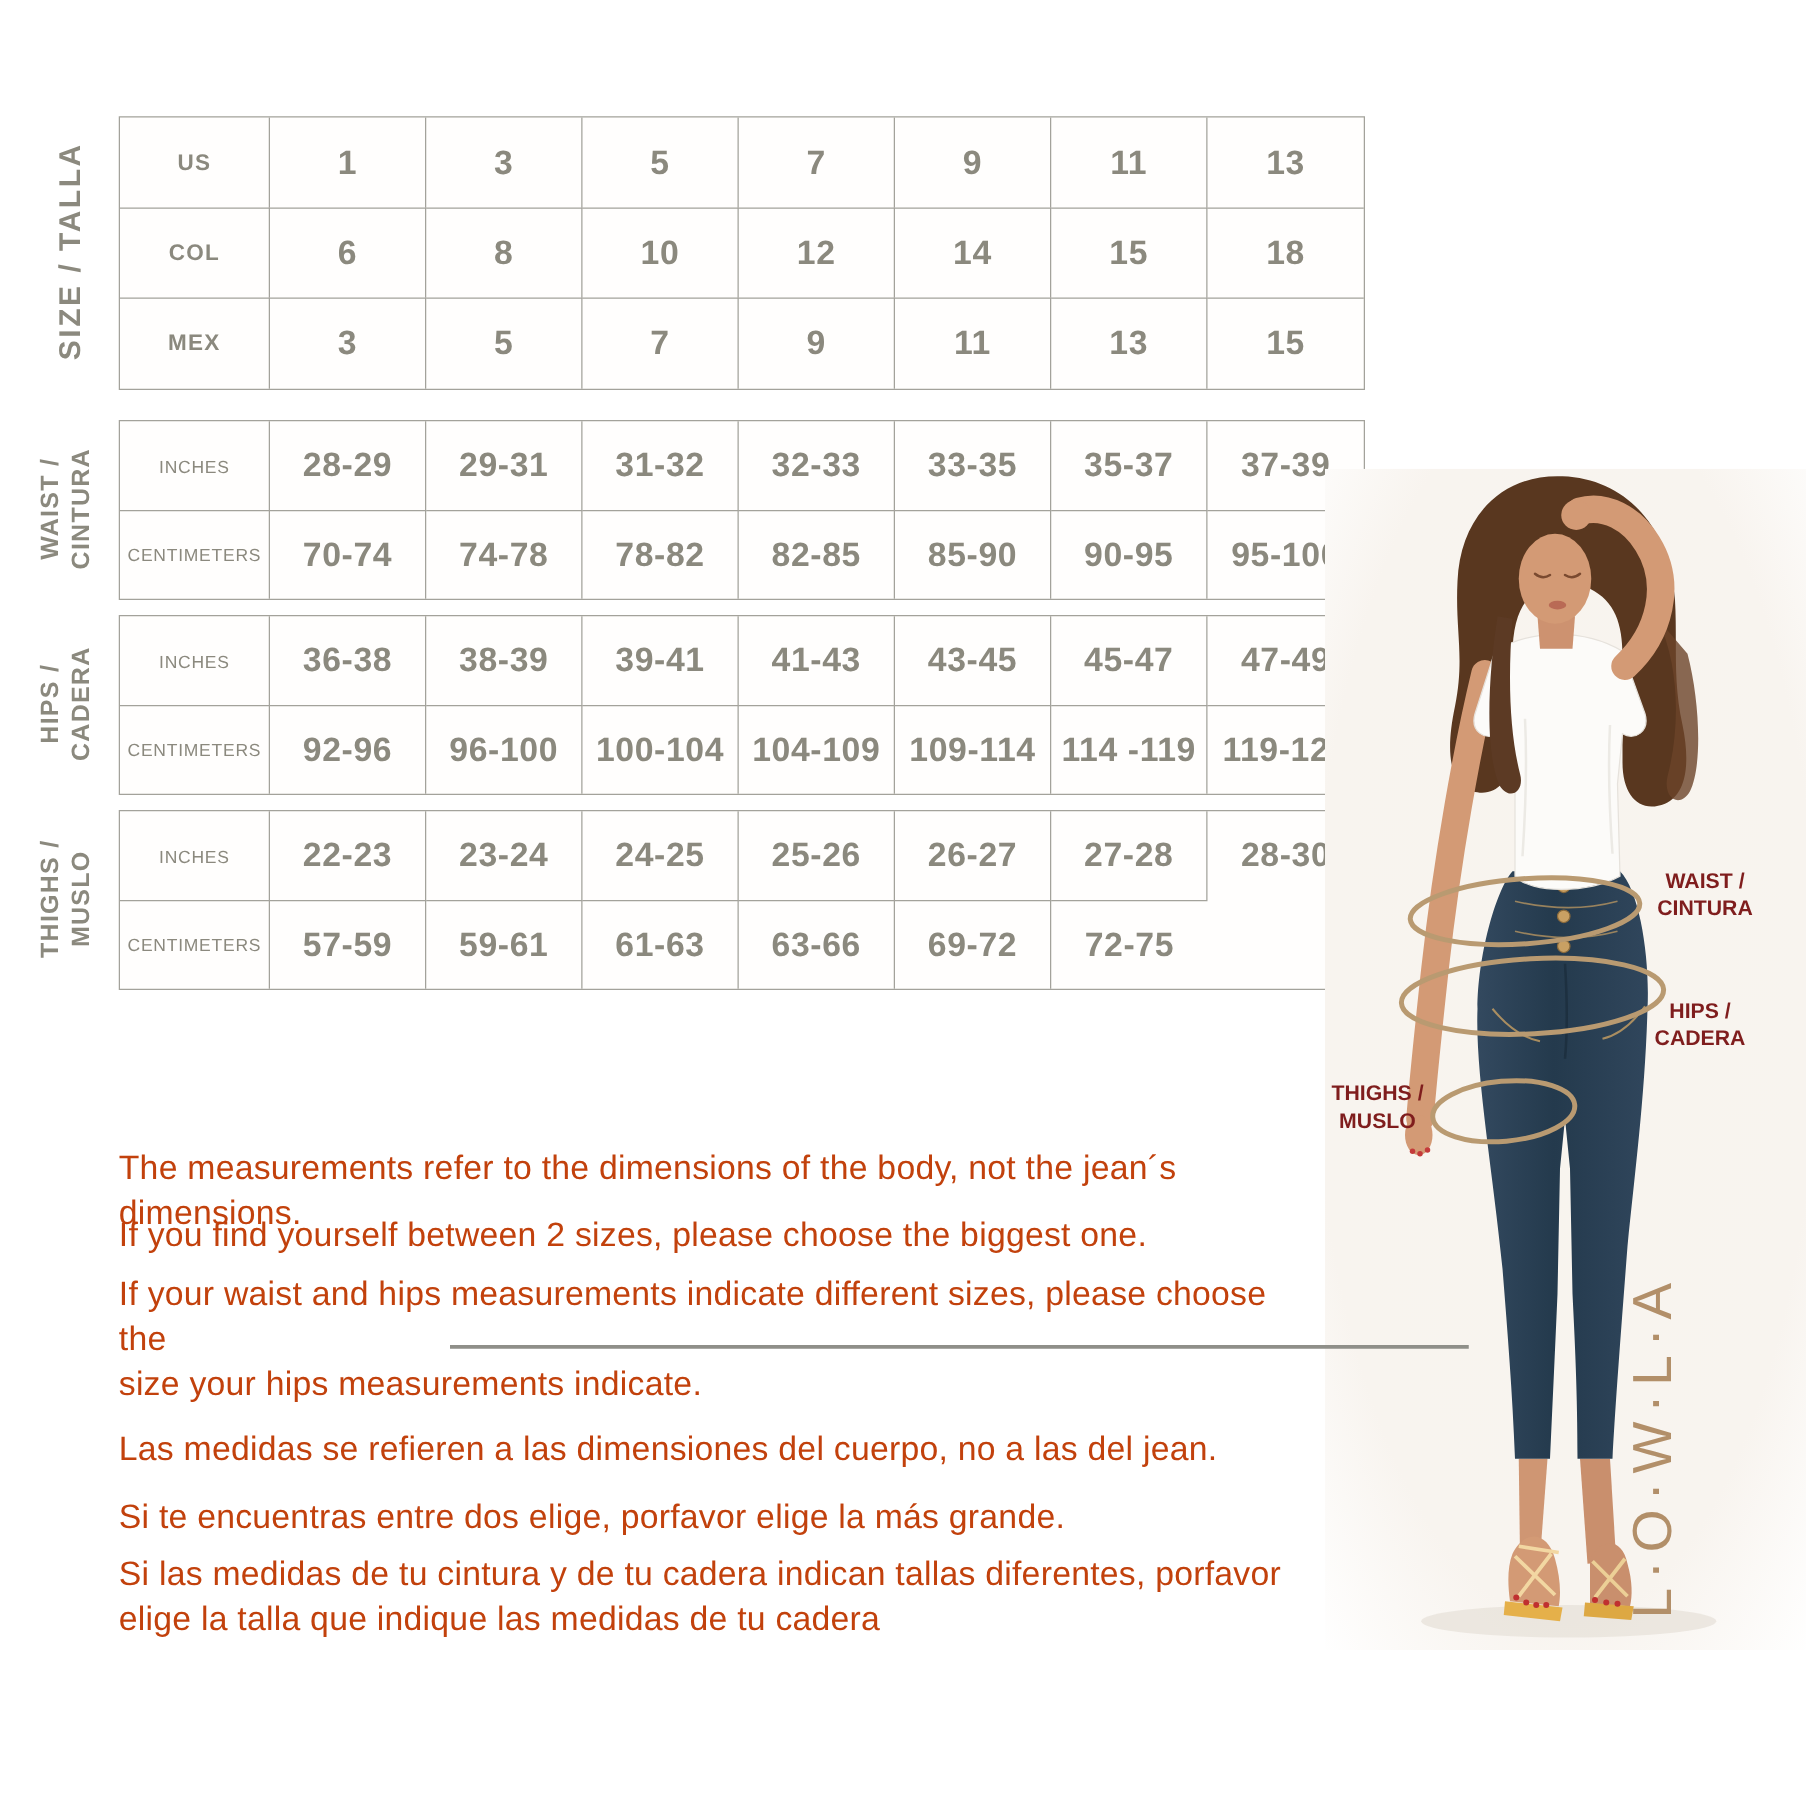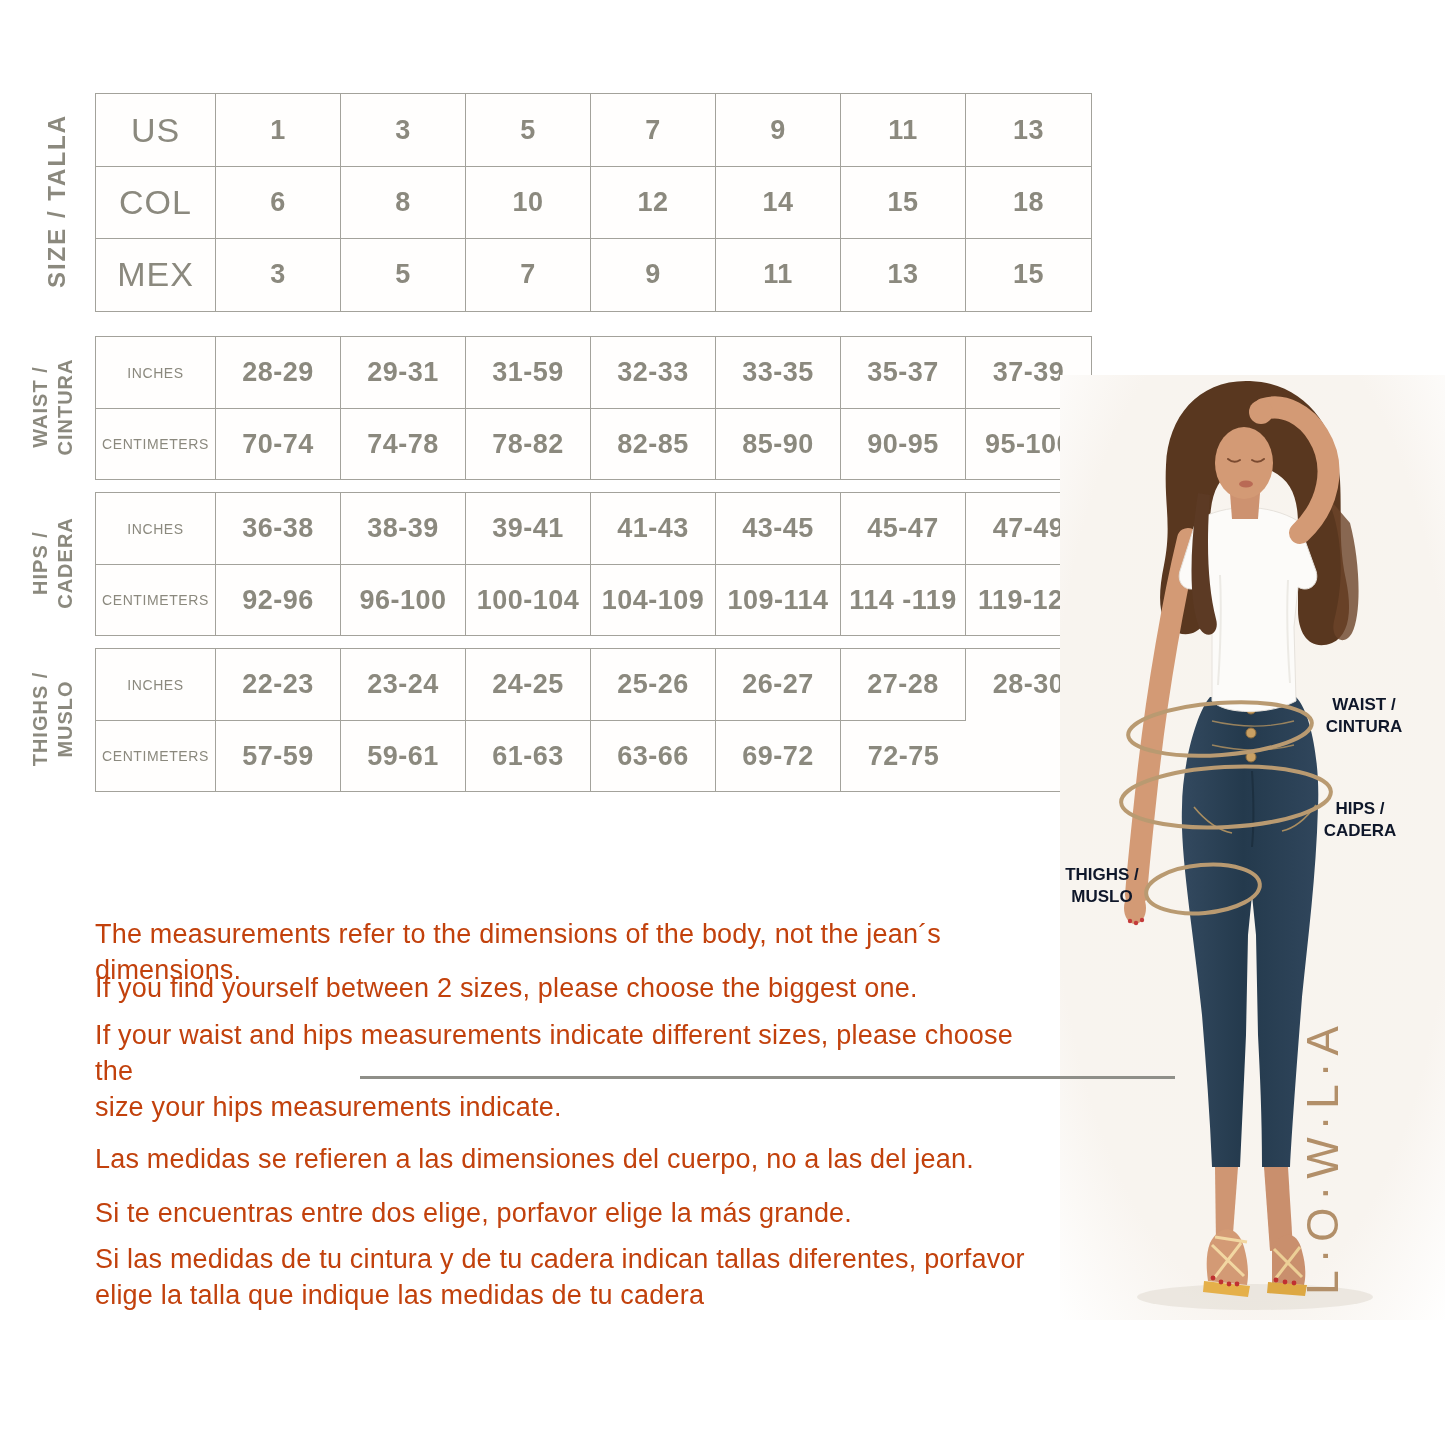--- a/index.html
+++ b/index.html
@@ -10,39 +10,39 @@
   
   .tgrid{position:absolute;left:95px;width:997px;border:1px solid #a3a29b;background:#fffefd;box-sizing:border-box;}
   .trow{display:grid;grid-template-columns:120px repeat(7,1fr);}
   .t-size .trow{height:72.2px;}
   .t-two  .trow{height:71px;}
   .tcell{display:flex;align-items:center;justify-content:center;color:#8b897e;
          border-right:1px solid #a3a29b;border-top:1px solid #a3a29b;box-sizing:border-box;}
   .trow .tcell:last-child{border-right:none;}
   .trow:first-child .tcell{border-top:none;}
   .tvalue{font-size:27px;font-weight:bold;letter-spacing:0.5px;}
-  .t-size .tlabel{font-size:34px;font-weight:normal;letter-spacing:1px;}
+  .t-size .tlabel{font-size:18px;font-weight:bold;letter-spacing:1px;}
   .t-two  .tlabel{font-size:14px;font-weight:normal;letter-spacing:0.6px;}
   
   .side-label{position:absolute;transform:translate(-50%,-50%) rotate(-90deg);
               color:#8b897e;font-weight:bold;text-align:center;white-space:pre-line;}
   #sl-size  {left:57px;top:201px;font-size:24px;letter-spacing:2px;}
   #sl-waist {left:53px;top:407px;font-size:20px;line-height:25px;letter-spacing:1px;}
   #sl-hips  {left:53px;top:563px;font-size:20px;line-height:25px;letter-spacing:1px;}
   #sl-thighs{left:53px;top:719px;font-size:20px;line-height:25px;letter-spacing:1px;}
   
   .note{position:absolute;left:95px;width:940px;font-size:27px;color:#c2410c;
         line-height:36px;white-space:pre-line;letter-spacing:0.2px;}
   #en1{top:889px;} #en2{top:943px;} #en3{top:990px;}
   #es1{top:1114px;} #es2{top:1168px;} #es3{top:1214px;}
   
   #divider{position:absolute;left:360px;top:1076px;width:815px;height:3px;background:#8f8f89;}
   #logo{position:absolute;left:1323px;top:1157px;transform:translate(-50%,-50%) rotate(-90deg);
         font-size:44px;letter-spacing:7px;color:#b28f69;white-space:nowrap;}
-  .fig-label{position:absolute;font-size:17px;font-weight:bold;color:#0f172a;
+  .fig-label{position:absolute;font-size:17px;font-weight:bold;color:#7f1d1d;
              text-align:center;line-height:22px;white-space:pre-line;width:96px;}
   #fl-waist {left:1316px;top:694px;}
   #fl-hips  {left:1312px;top:798px;}
   #fl-thighs{left:1054px;top:864px;}
   
   #model{position:absolute;left:1060px;top:375px;width:385px;height:945px;}
 </style>
 </head>
 <body>
 
@@ -86,21 +86,21 @@
         <div class="tcell tvalue">11</div>
         <div class="tcell tvalue">13</div>
         <div class="tcell tvalue">15</div>
       </div>
     </div>
   <div class="tgrid t-two" style="top:336px">
       <div class="trow">
         <div class="tcell tlabel">INCHES</div>
         <div class="tcell tvalue">28-29</div>
         <div class="tcell tvalue">29-31</div>
-        <div class="tcell tvalue">31-59</div>
+        <div class="tcell tvalue">31-32</div>
         <div class="tcell tvalue">32-33</div>
         <div class="tcell tvalue">33-35</div>
         <div class="tcell tvalue">35-37</div>
         <div class="tcell tvalue">37-39</div>
       </div>
       <div class="trow">
         <div class="tcell tlabel">CENTIMETERS</div>
         <div class="tcell tvalue">70-74</div>
         <div class="tcell tvalue">74-78</div>
         <div class="tcell tvalue">78-82</div>

